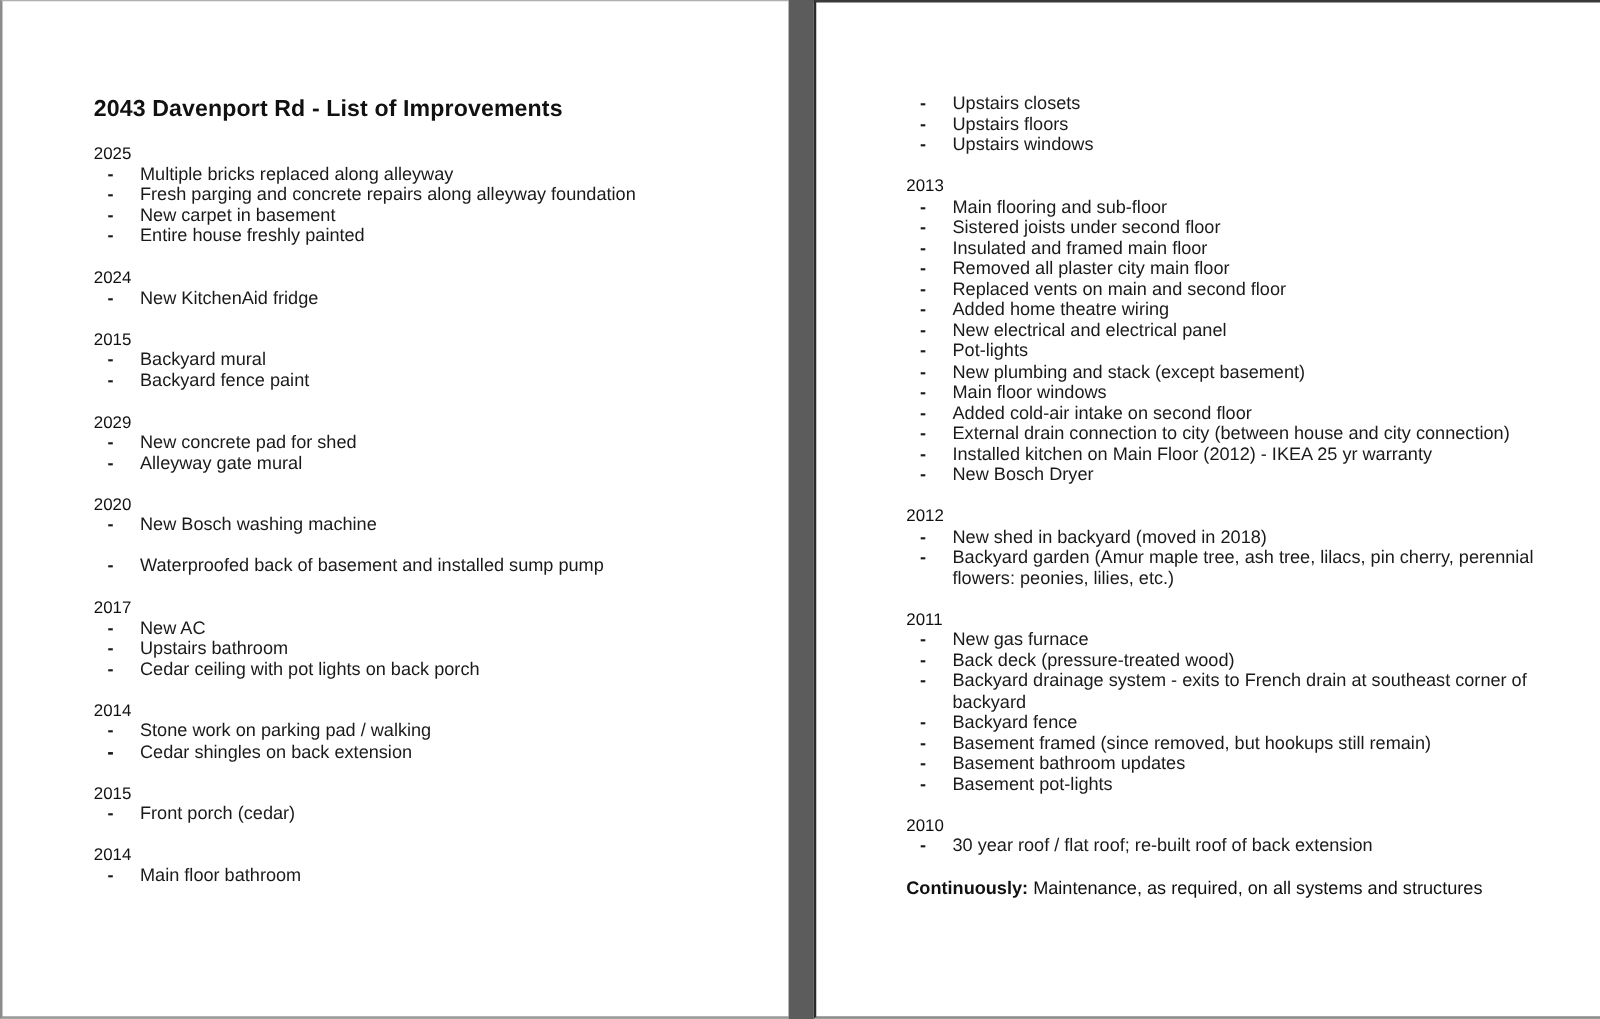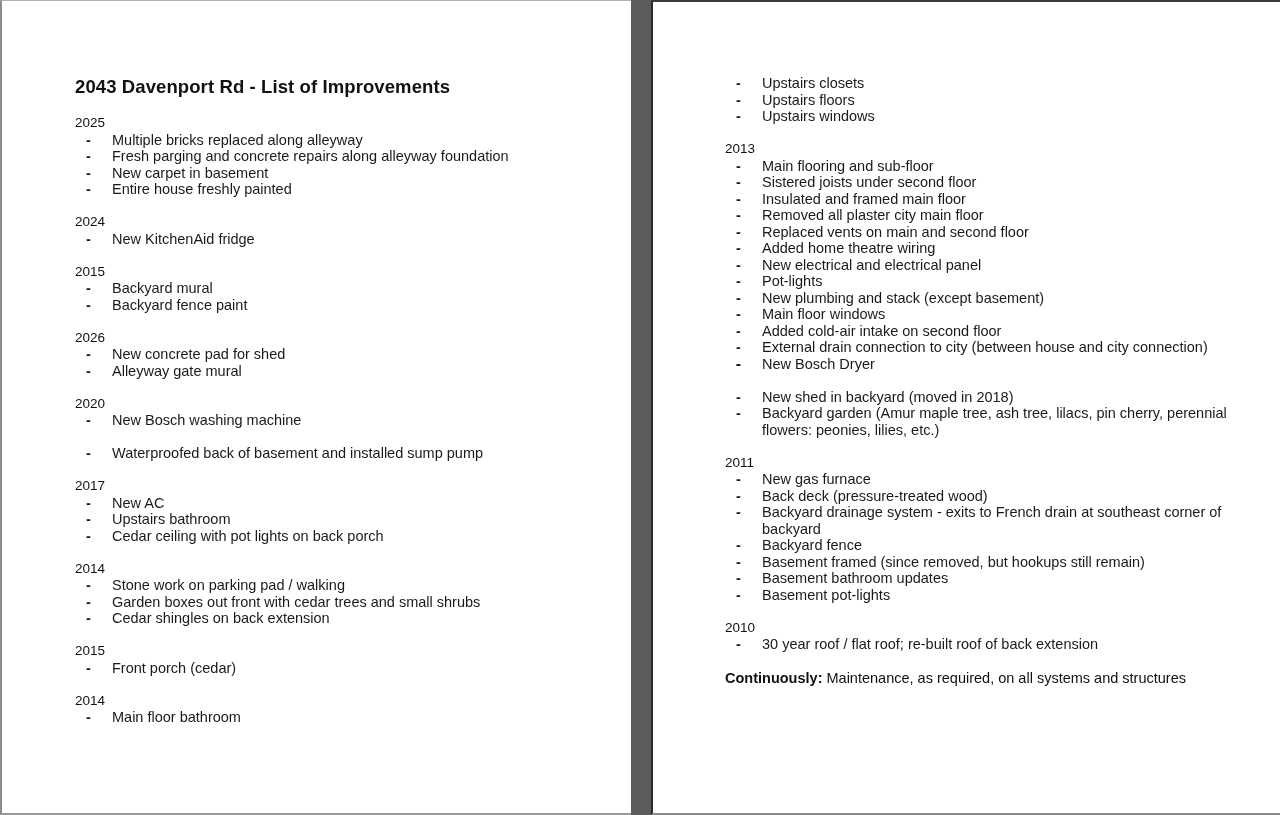--- a/index.html
+++ b/index.html
@@ -77,21 +77,21 @@
             </ul>
           </div>
           <div class="section">
             <div class="year">2015</div>
             <ul class="items">
               <li><span class="dash">-</span><span>Backyard mural</span></li>
               <li><span class="dash">-</span><span>Backyard fence paint</span></li>
             </ul>
           </div>
           <div class="section">
-            <div class="year">2026</div>
+            <div class="year">2029</div>
             <ul class="items">
               <li><span class="dash">-</span><span>New concrete pad for shed</span></li>
               <li><span class="dash">-</span><span>Alleyway gate mural</span></li>
             </ul>
           </div>
           <div class="section">
             <div class="year">2020</div>
             <ul class="items">
               <li><span class="dash">-</span><span>New Bosch washing machine</span></li>
             </ul>
@@ -106,21 +106,21 @@
             <ul class="items">
               <li><span class="dash">-</span><span>New AC</span></li>
               <li><span class="dash">-</span><span>Upstairs bathroom</span></li>
               <li><span class="dash">-</span><span>Cedar ceiling with pot lights on back porch</span></li>
             </ul>
           </div>
           <div class="section">
             <div class="year">2014</div>
             <ul class="items">
               <li><span class="dash">-</span><span>Stone work on parking pad / walking</span></li>
-              <li><span class="dash">-</span><span>Garden boxes out front with cedar trees and small shrubs</span></li>
+              <li><span class="dash">-</span></li>
               <li><span class="dash">-</span><span>Cedar shingles on back extension</span></li>
             </ul>
           </div>
           <div class="section">
             <div class="year">2015</div>
             <ul class="items">
               <li><span class="dash">-</span><span>Front porch (cedar)</span></li>
             </ul>
           </div>
           <div class="section">
@@ -153,25 +153,26 @@
               <li><span class="dash">-</span><span>Insulated and framed main floor</span></li>
               <li><span class="dash">-</span><span>Removed all plaster city main floor</span></li>
               <li><span class="dash">-</span><span>Replaced vents on main and second floor</span></li>
               <li><span class="dash">-</span><span>Added home theatre wiring</span></li>
               <li><span class="dash">-</span><span>New electrical and electrical panel</span></li>
               <li><span class="dash">-</span><span>Pot-lights</span></li>
               <li><span class="dash">-</span><span>New plumbing and stack (except basement)</span></li>
               <li><span class="dash">-</span><span>Main floor windows</span></li>
               <li><span class="dash">-</span><span>Added cold-air intake on second floor</span></li>
               <li><span class="dash">-</span><span>External drain connection to city (between house and city connection)</span></li>
-              <li><span class="dash">-</span></li>
+              <li><span class="dash">-</span><span>Installed kitchen on Main Floor (2012) - IKEA 25 yr warranty</span></li>
               <li><span class="dash">-</span><span>New Bosch Dryer</span></li>
             </ul>
           </div>
           <div class="section">
+            <div class="year">2012</div>
             <ul class="items">
               <li><span class="dash">-</span><span>New shed in backyard (moved in 2018)</span></li>
               <li><span class="dash">-</span><span>Backyard garden (Amur maple tree, ash tree, lilacs, pin cherry, perennial flowers: peonies, lilies, etc.)</span></li>
             </ul>
           </div>
           <div class="section">
             <div class="year">2011</div>
             <ul class="items">
               <li><span class="dash">-</span><span>New gas furnace</span></li>
               <li><span class="dash">-</span><span>Back deck (pressure-treated wood)</span></li>

